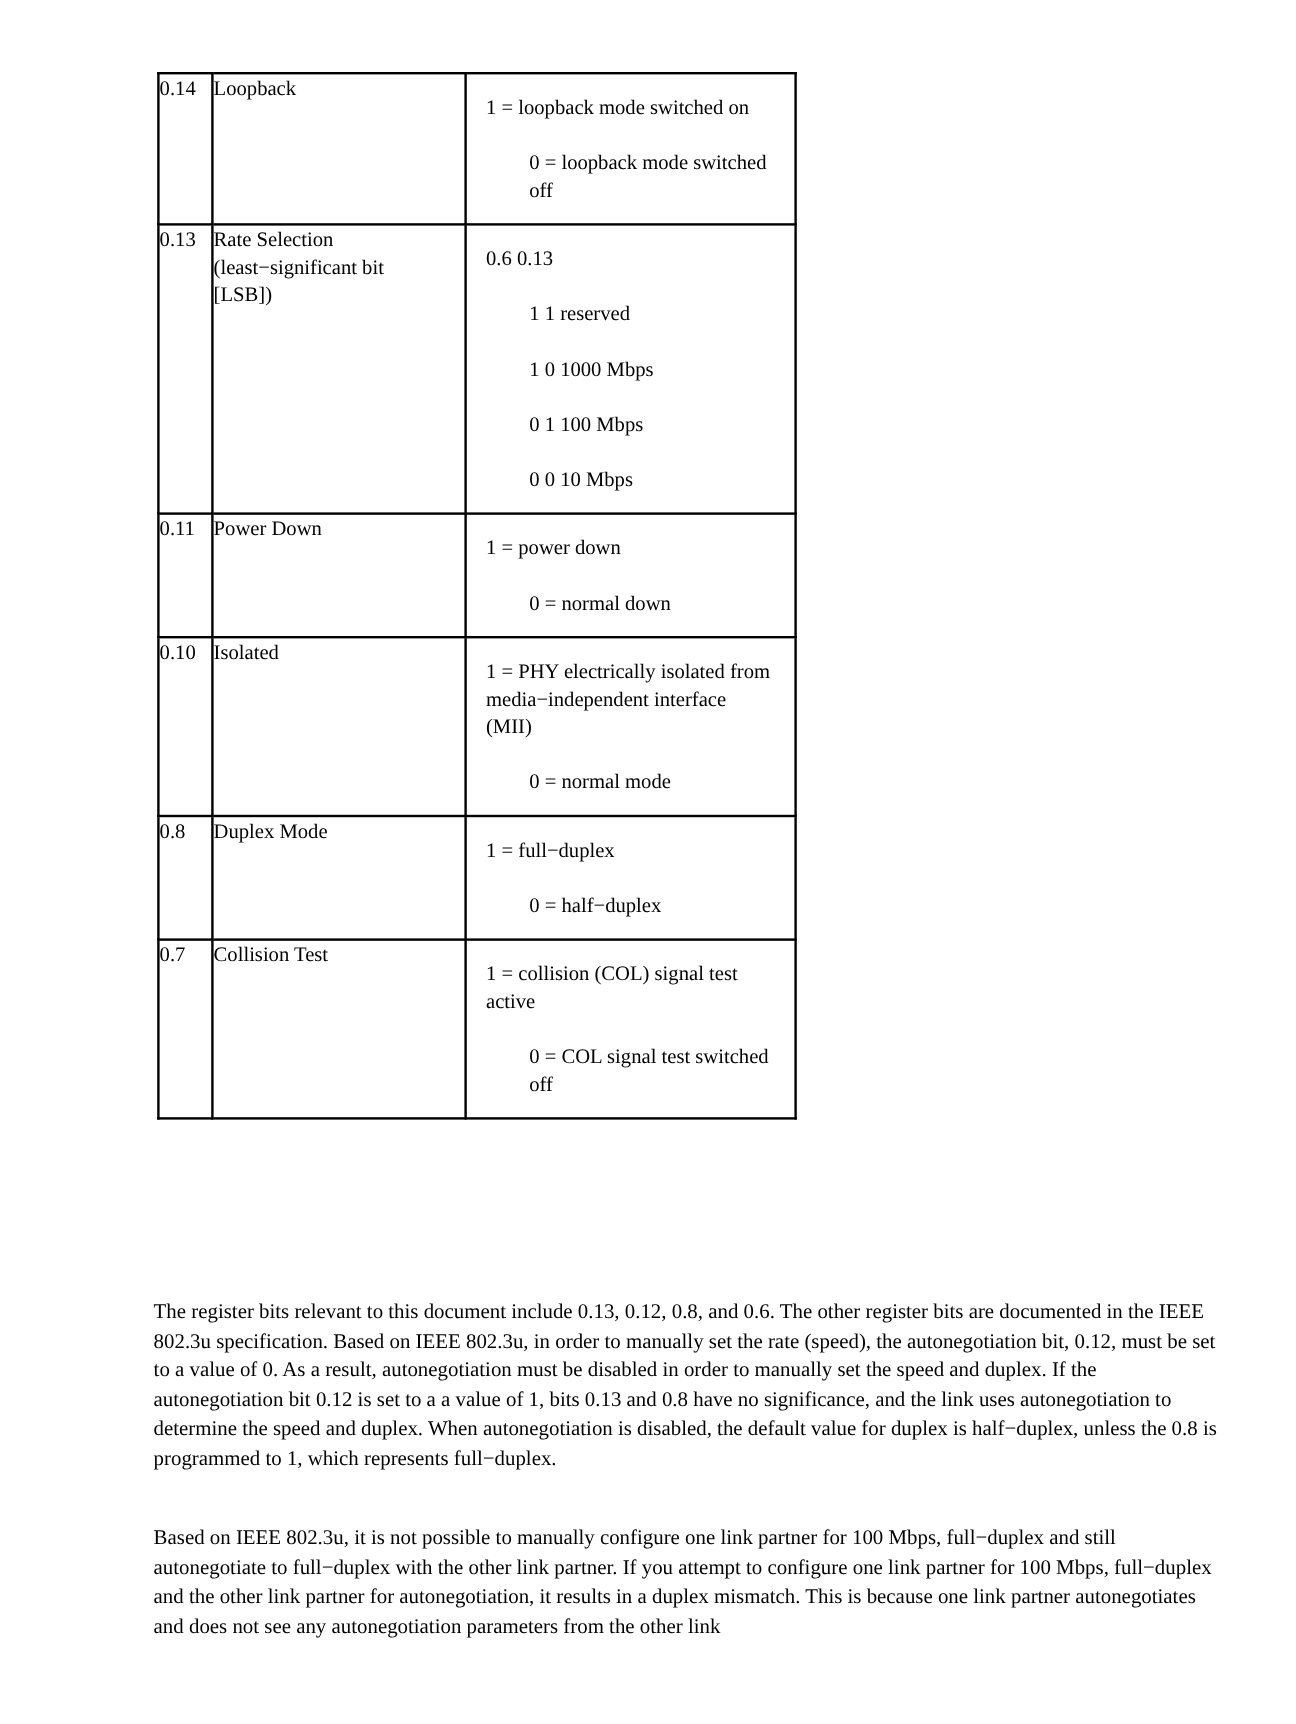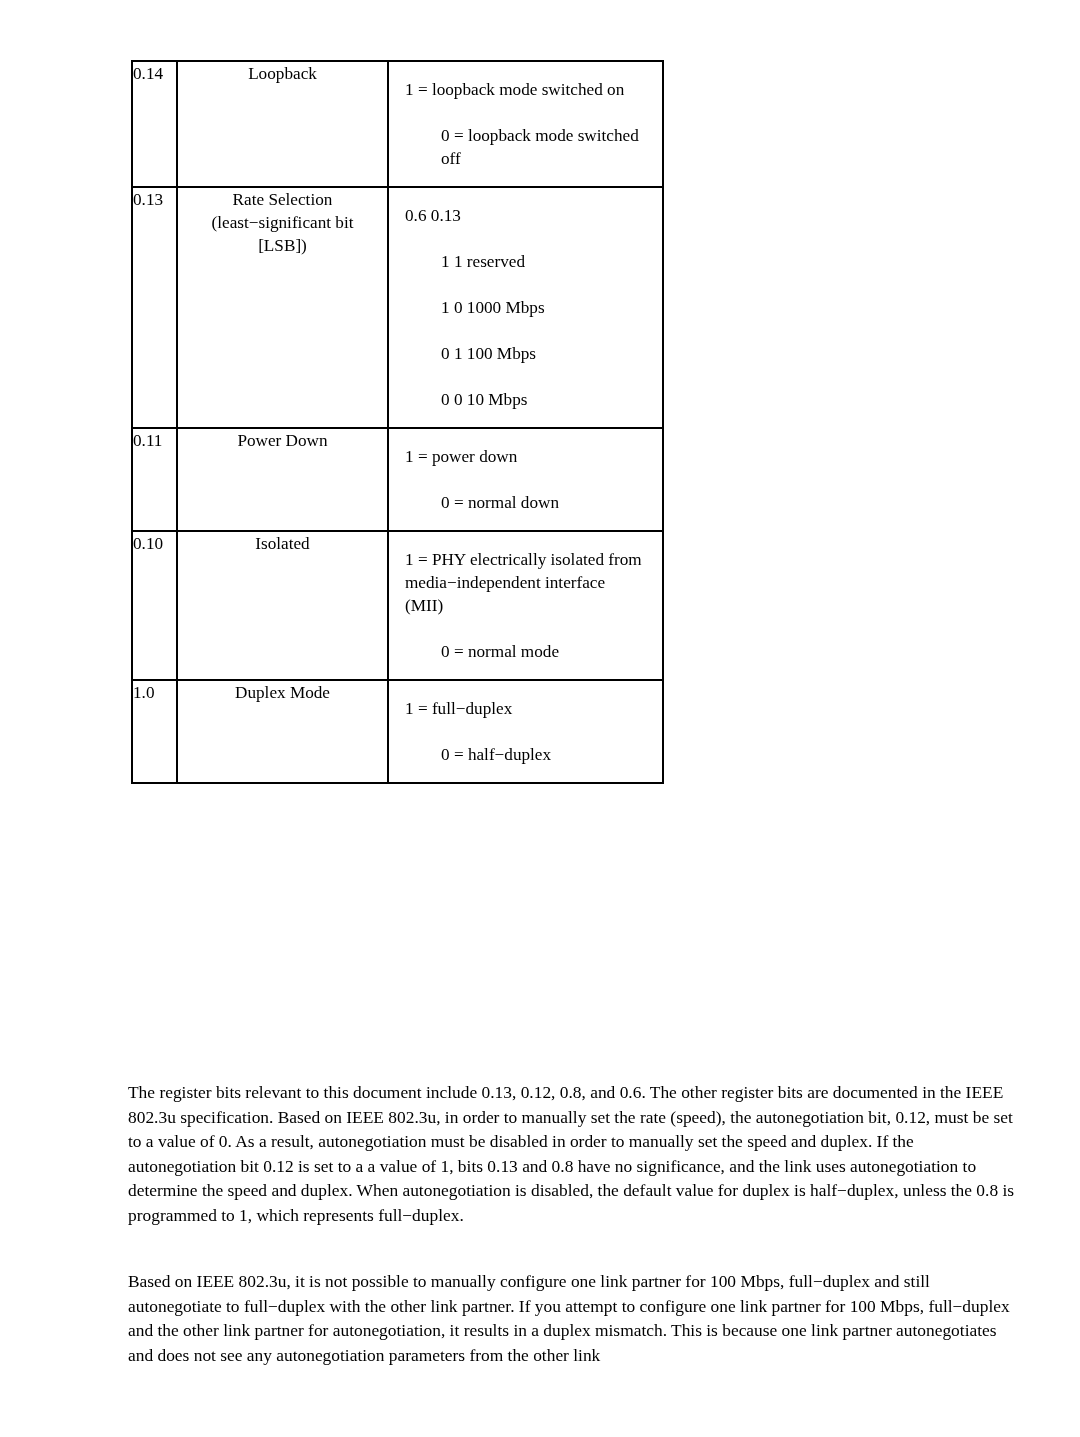--- a/index.html
+++ b/index.html
@@ -43,21 +43,20 @@
   .col-value { width: 275px; }
 
   .cell-bit {
     padding: 6px 0 0 5px;
     vertical-align: top;
     white-space: nowrap;
   }
   .cell-name {
     padding: 8px 6px 8px 8px;
     vertical-align: middle;
-    text-align: center;
   }
   .cell-value {
     padding: 7px 6px 7px 7px;
     vertical-align: top;
   }
   .cell-value p {
     margin: 16px;
   }
   .cell-value p + p {
     margin-top: 23px;
@@ -147,30 +146,40 @@
           <span class="nm-line">Isolated</span>
         </td>
         <td class="cell-value">
           <p>1 = PHY electrically isolated from media−independent interface (MII)</p>
           <p>0 = normal mode</p>
         </td>
       </tr>
 
 
       <tr>
-        <td class="cell-bit">1.0</td>
+        <td class="cell-bit">0.8</td>
         <td class="cell-name">
           <span class="nm-line">Duplex Mode</span>
         </td>
         <td class="cell-value">
           <p>1 = full−duplex</p>
           <p>0 = half−duplex</p>
         </td>
       </tr>
 
+      <tr>
+        <td class="cell-bit">0.7</td>
+        <td class="cell-name">
+          <span class="nm-line">Collision Test</span>
+        </td>
+        <td class="cell-value">
+          <p>1 = collision (COL) signal test active</p>
+          <p>0 = COL signal test switched off</p>
+        </td>
+      </tr>
 
 
     </tbody>
   </table>
 
   <div class="body-text" id="para-1">
     <p>The register bits relevant to this document include 0.13, 0.12, 0.8, and 0.6. The other register bits are documented in the IEEE 802.3u specification. Based on IEEE 802.3u, in order to manually set the rate (speed), the autonegotiation bit, 0.12, must be set to a value of 0. As a result, autonegotiation must be disabled in order to manually set the speed and duplex. If the autonegotiation bit 0.12 is set to a a value of 1, bits 0.13 and 0.8 have no significance, and the link uses autonegotiation to determine the speed and duplex. When autonegotiation is disabled, the default value for duplex is half−duplex, unless the 0.8 is programmed to 1, which represents full−duplex.</p>
   </div>
 
   <div class="body-text" id="para-2">

